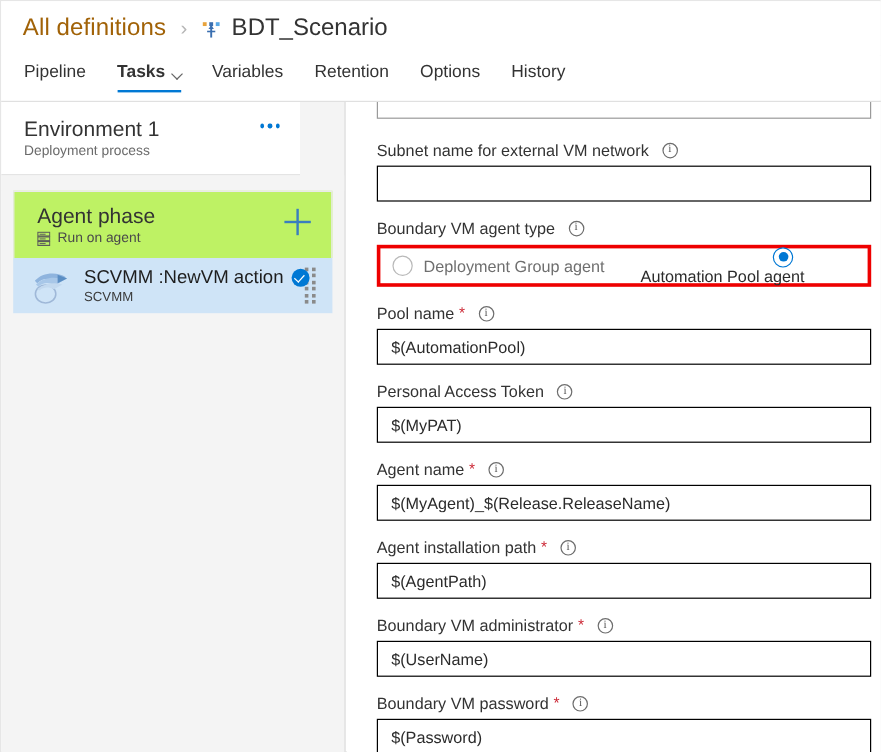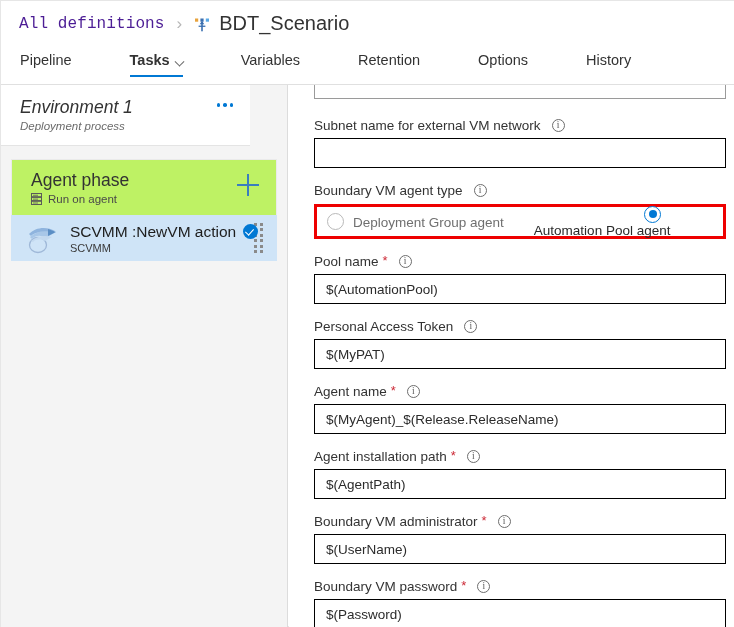--- a/index.html
+++ b/index.html
@@ -22,26 +22,25 @@
   #breadcrumb {
     position: absolute;
     left: 0; top: 0;
     width: 734px; height: 45px;
     display: flex;
     align-items: center;
     padding-left: 18px;
     background: #ffffff;
   }
   .crumb-link {
-    font-size: 16px;
-    color: #4c1d95;
+    font-size: 20px;
+    color: #a16207;
     letter-spacing: 0.1px;
     cursor: pointer;
     white-space: nowrap;
-    font-family: Liberation Mono, monospace;
   }
   .crumb-sep {
     font-size: 17px;
     color: #b6b6b6;
     margin: 0 11px 0 12px;
     font-weight: 300;
   }
   .crumb-icon {
     width: 18px; height: 18px;
     margin-right: 8px;
@@ -57,21 +56,20 @@
 
   
   #tabbar {
     position: absolute;
     left: 0; top: 45px;
     width: 734px; height: 38px;
     display: flex;
     align-items: flex-start;
     padding-left: 19px;
     background: #ffffff;
-    gap: 32px;
   }
   .tab {
     position: relative;
     font-size: 14.5px;
     color: #333333;
     padding: 6px 0 11px 0;
     margin-right: 26px;
     cursor: pointer;
     white-space: nowrap;
     display: flex;
@@ -118,21 +116,20 @@
   }
 
   
   #env-card {
     position: relative;
     width: 249px;
     background: #ffffff;
     border-bottom: 1px solid #e4e4e4;
     padding: 12px 14px 13px 19px;
     height: 61px;
-    font-style: italic;
   }
   #env-title {
     font-size: 17.5px;
     color: #333333;
     line-height: 21px;
   }
   #env-sub {
     font-size: 11.5px;
     color: #6b6b6b;
     margin-top: 2px;

